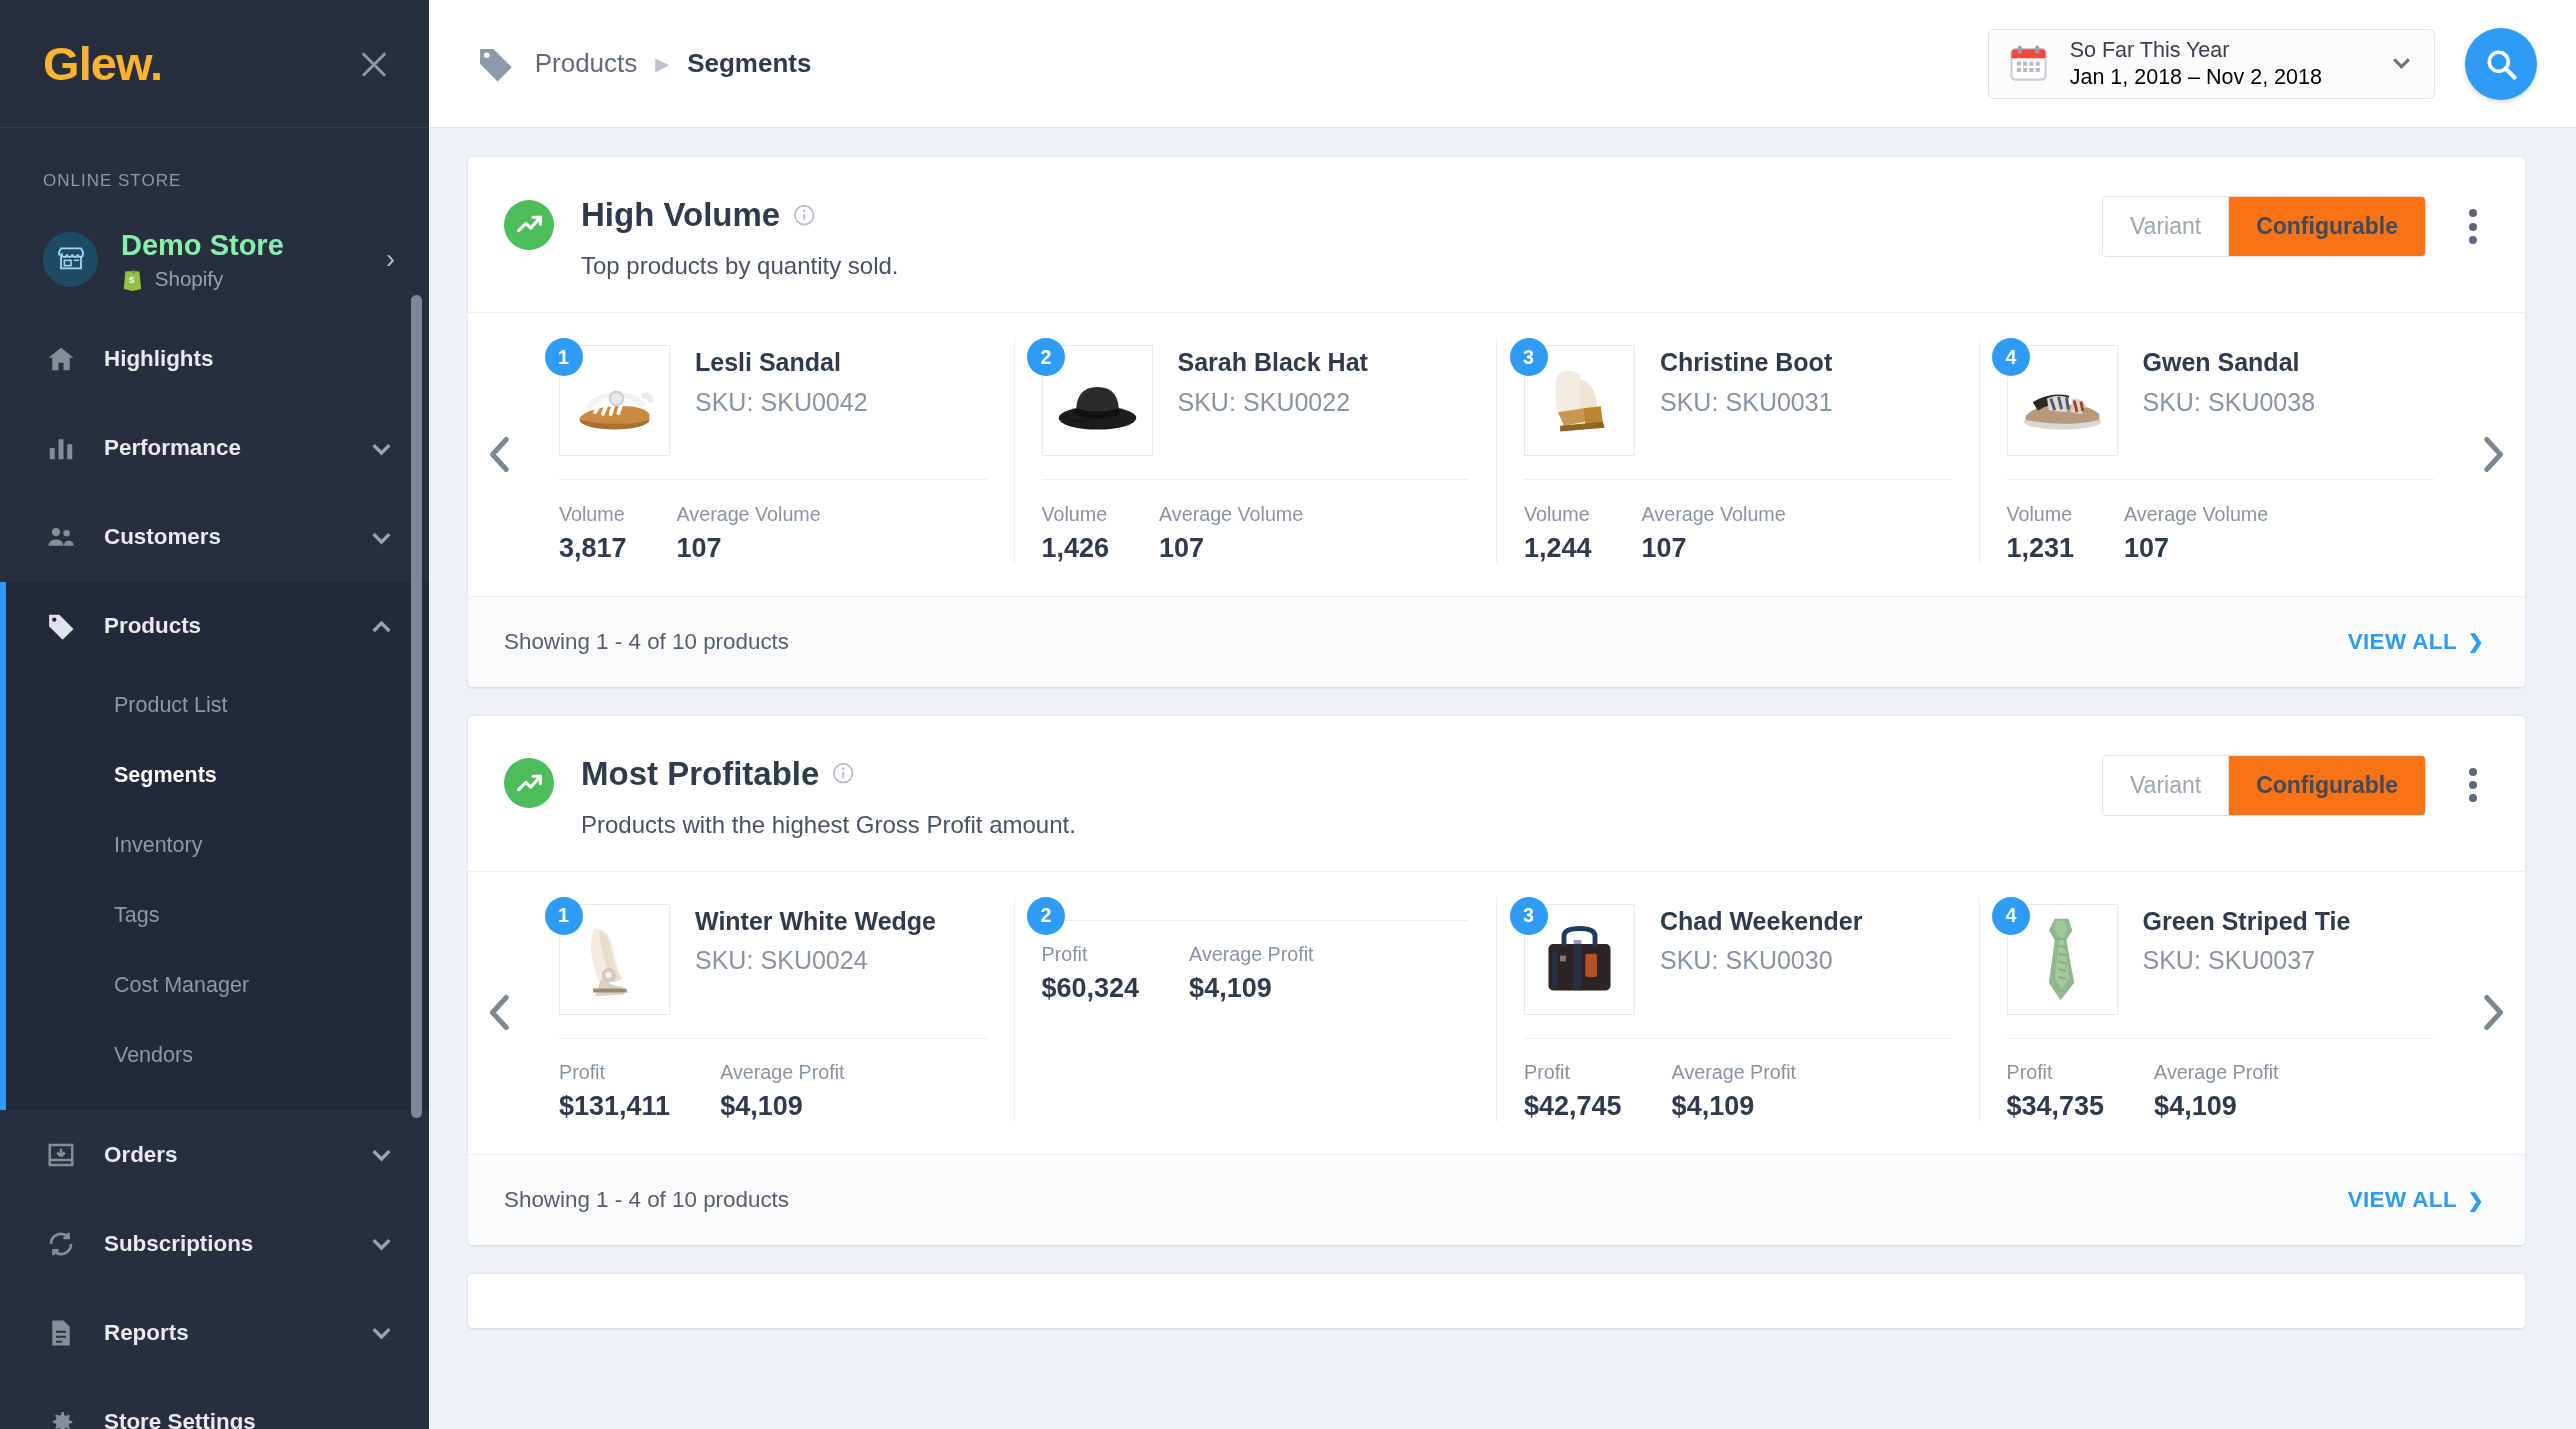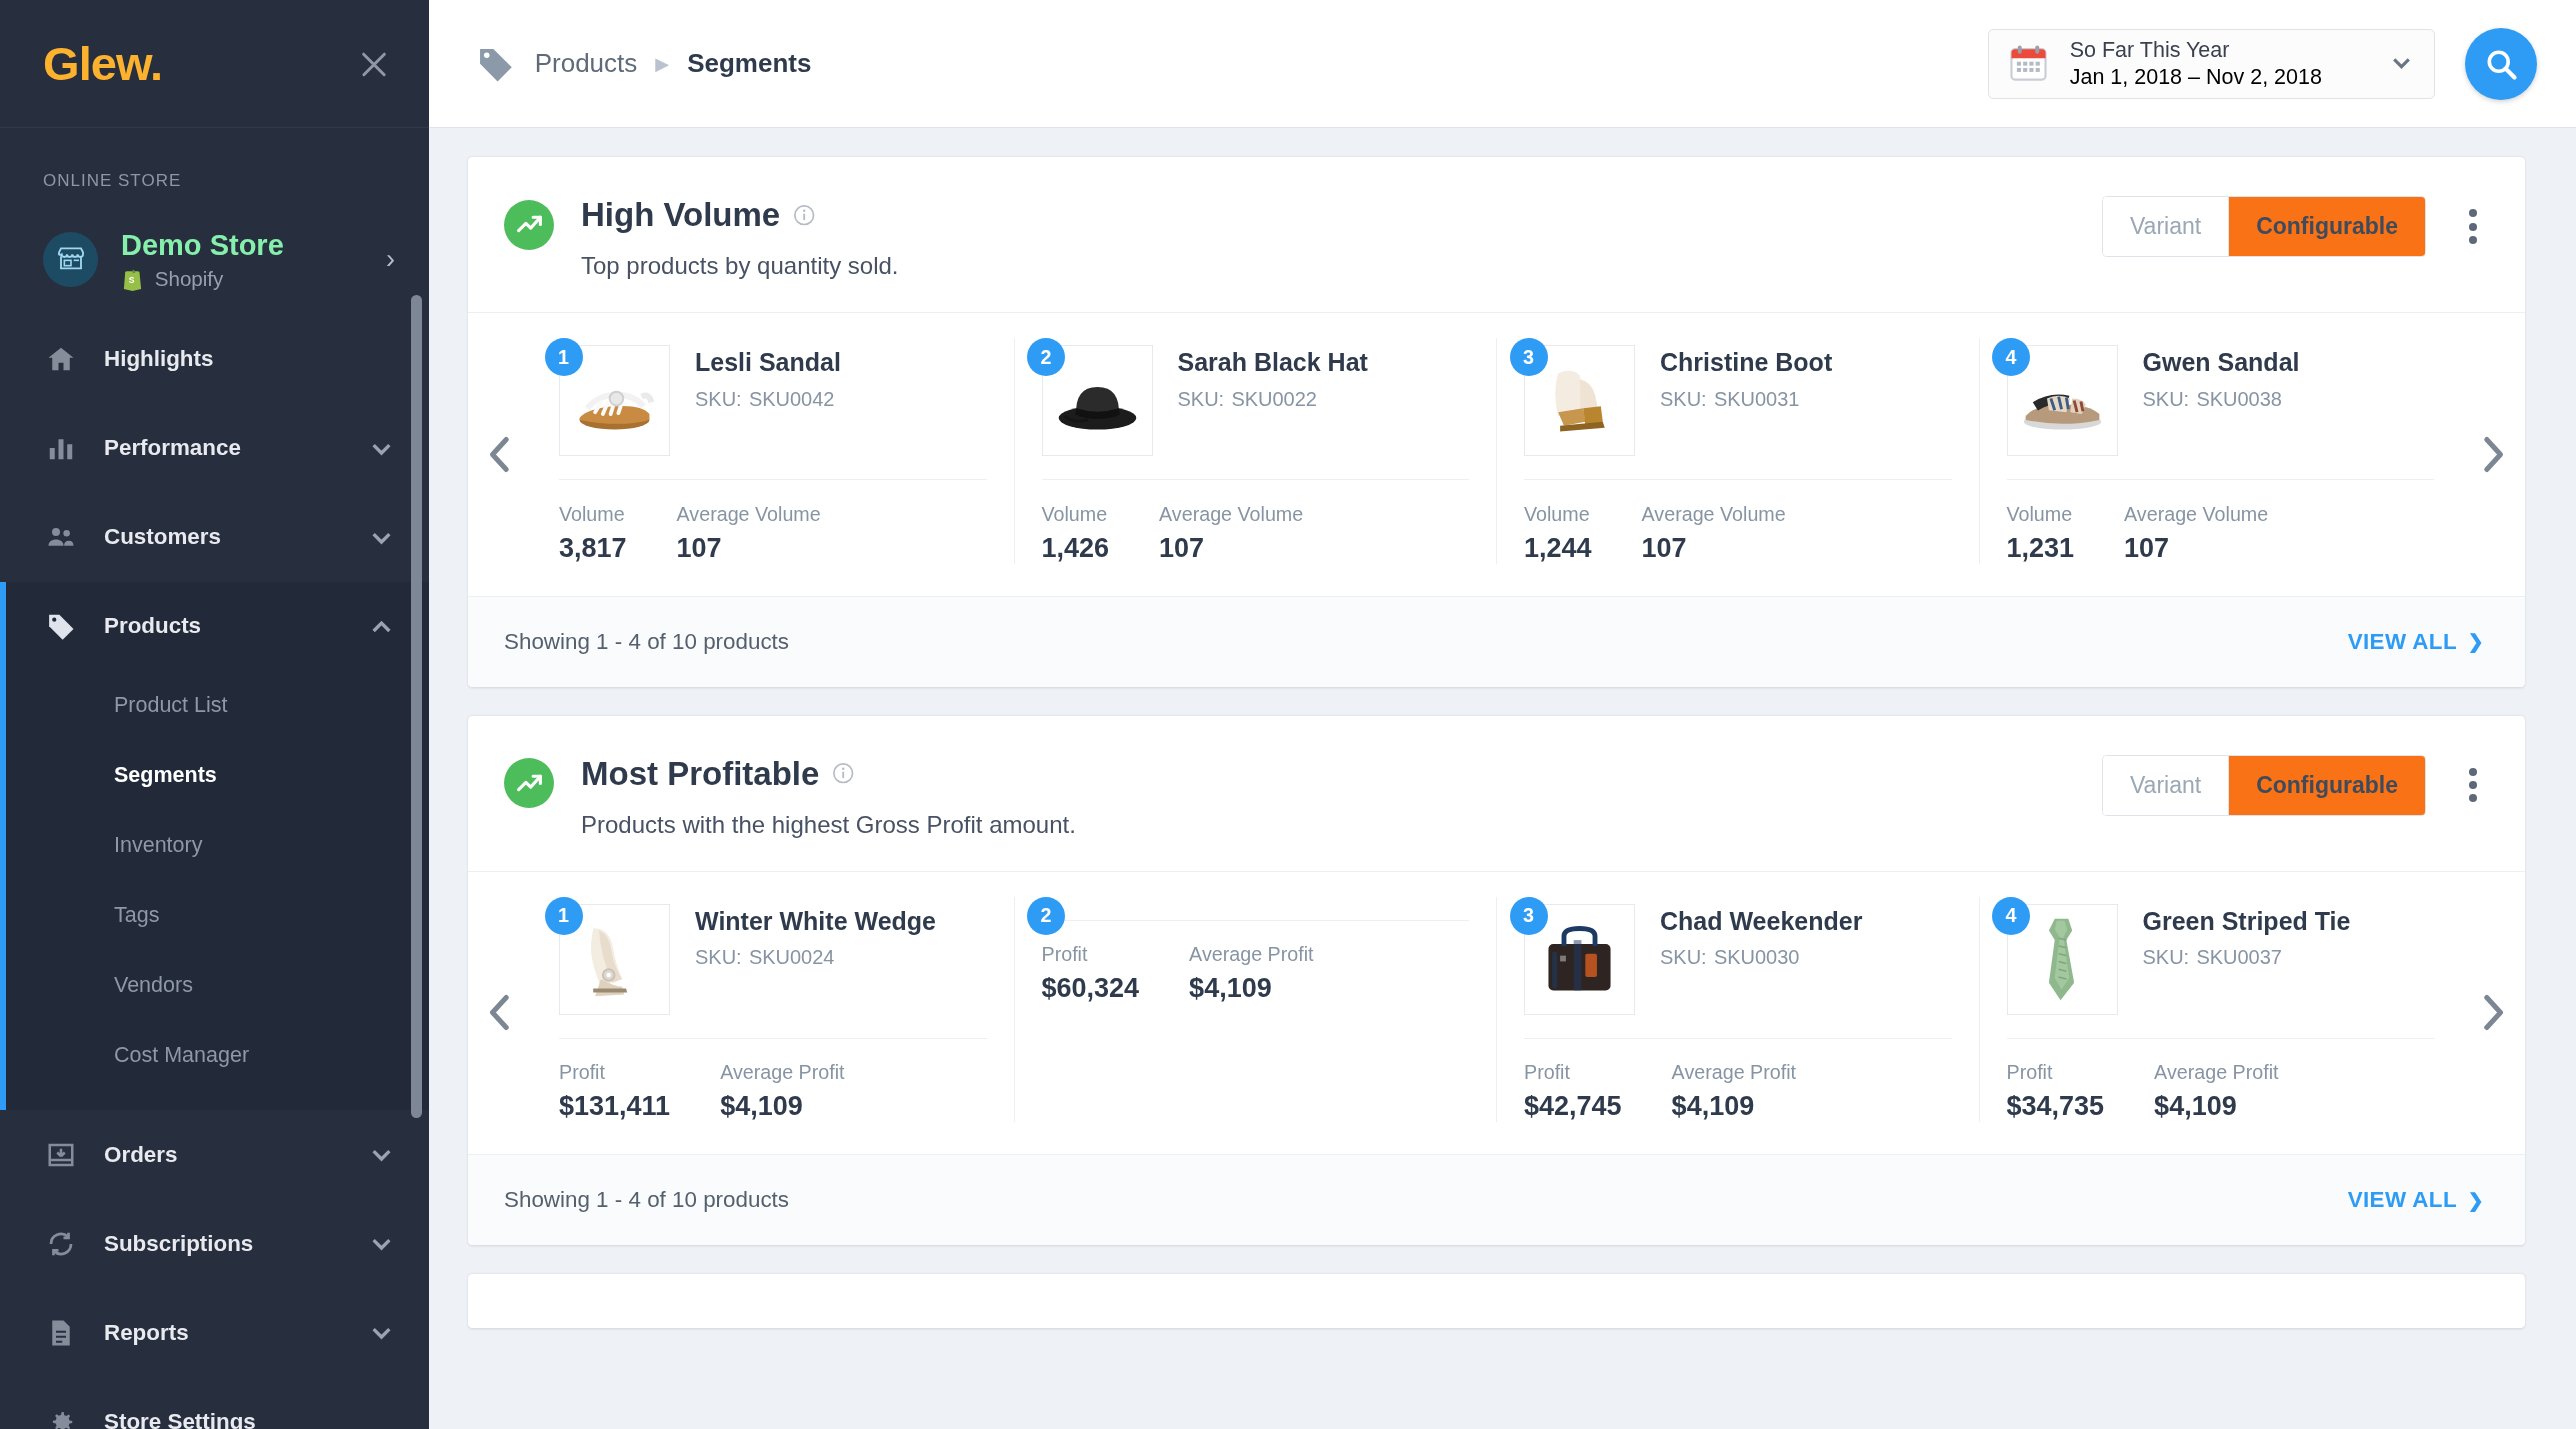--- a/index.html
+++ b/index.html
@@ -179,21 +179,21 @@
   }
   .prod-top { display: flex; }
   .thumb {
     width: 111px; height: 111px; flex: 0 0 111px; border: 0.9px solid #e6e9ed;
     background: #fff; display: flex; align-items: center; justify-content: center;
     margin-top: 7.2px; overflow: hidden;
   }
   .thumb svg { width: 97px; height: 97px; }
   .prod-info { margin-left: 25px; padding-top: 9px; }
   .prod-name { font-size: 25px; font-weight: bold; color: #2f3b4c; line-height: 1.2; }
-  .prod-sku { font-size: 20px; color: #8794a3; margin-top: 10.7px; }
+  .prod-sku { font-size: 25px; color: #8794a3; margin-top: 10.7px; }
   .prod-sku b { font-weight: normal; margin-left: 7.2px; color: #8794a3; }
   .prod-divider { height: 0.9px; background: #edf0f3; margin: 23px 0 0 0; }
   .stats { display: flex; padding-top: 21.5px; }
   .stat { flex: 0 0 auto; margin-right: 50px; }
   .stat-l { font-size: 19.7px; color: #8794a3; line-height: 1.3; }
   .stat-v { font-size: 27px; font-weight: bold; color: #2f3b4c; margin-top: 5.4px; }
 
   .card-foot {
     background: #fafbfc; border-top: 0.9px solid #eceff3;
     height: 91px; display: flex; align-items: center; justify-content: space-between;
@@ -294,22 +294,22 @@
         <span class="nav-caret"><svg viewBox="0 0 24 24">
               <polyline points="5,16 12,9 19,16"></polyline>
             </svg></span>
       </div>
 
       <div class="sub-list">
         <div class="sub-item">Product List</div>
         <div class="sub-item active">Segments</div>
         <div class="sub-item">Inventory</div>
         <div class="sub-item">Tags</div>
+        <div class="sub-item">Cost Manager</div>
         <div class="sub-item">Vendors</div>
-        <div class="sub-item">Cost Manager</div>
       </div>
 
       <div class="nav-item">
         <span class="nico">
             <svg viewBox="0 0 24 24">
               <path d="M3 4h18v16H3z" fill="none" stroke="#858d9b" stroke-width="2"></path>
               <path d="M12 7v6m0 0l-3-3m3 3l3-3" fill="none" stroke="#858d9b" stroke-width="2"></path>
               <path d="M3 16h18" stroke="#858d9b" stroke-width="2"></path>
             </svg>
           </span>

